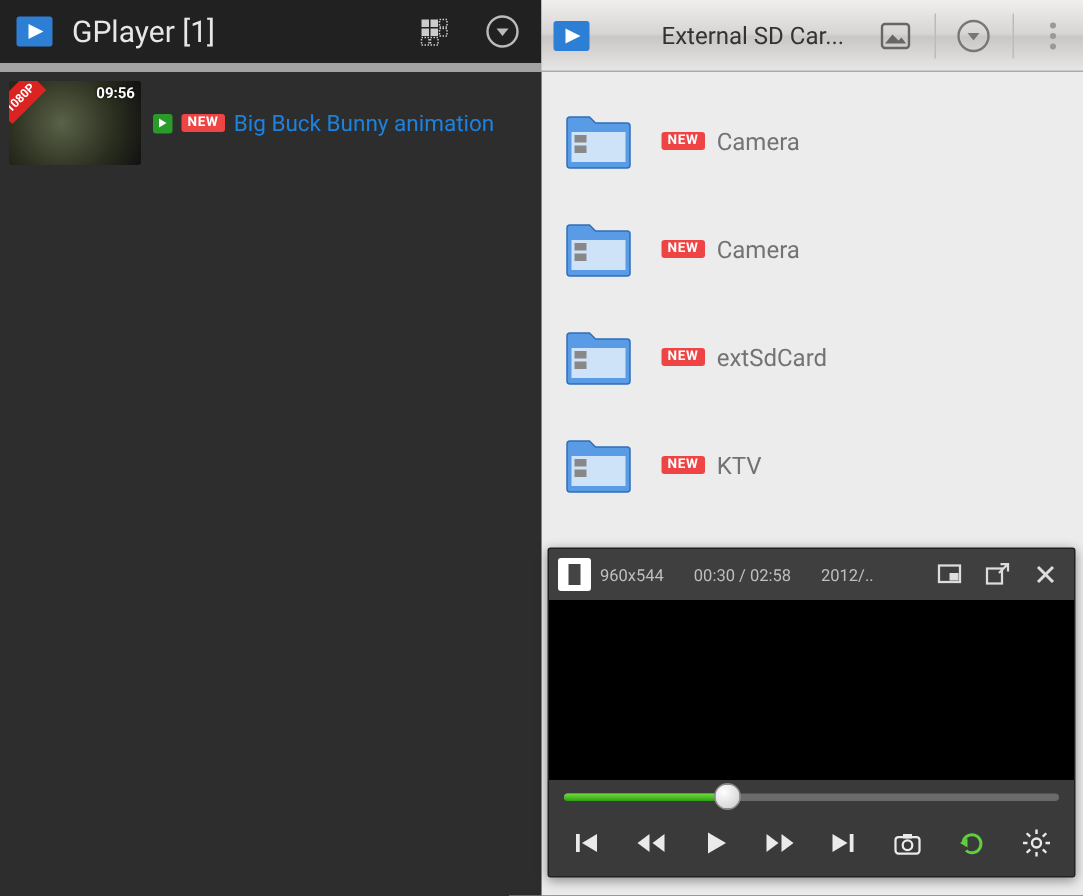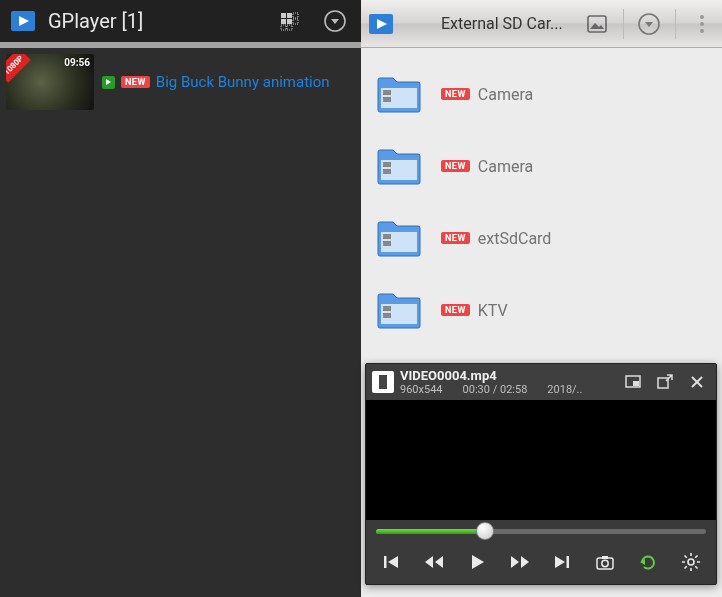--- a/index.html
+++ b/index.html
@@ -332,25 +332,24 @@
         <span class="new-badge">NEW</span>
         <span class="folder-label">KTV</span>
       </div>
     </div>
   </div>
 
   <div class="mini-player">
     <div class="mp-header">
       <span class="mp-icon"></span>
       <div class="mp-titleblock">
-        <div class="mp-title">VIDEO0004.mp4</div>
         <div class="mp-sub">
           <span>960x544</span>
           <span>00:30 / 02:58</span>
-          <span>2018/..</span>
+          <span>2012/..</span>
         </div>
       </div>
       <span class="mp-hbtn">
         <svg width="18" height="18" viewBox="0 0 18 18">
             <rect x="2" y="3" width="14" height="11" fill="none" stroke="#ddd" stroke-width="1.5"></rect>
             <rect x="9" y="8" width="6" height="5" fill="#ddd"></rect>
           </svg>
       </span>
       <span class="mp-hbtn">
         <svg width="18" height="18" viewBox="0 0 18 18">

